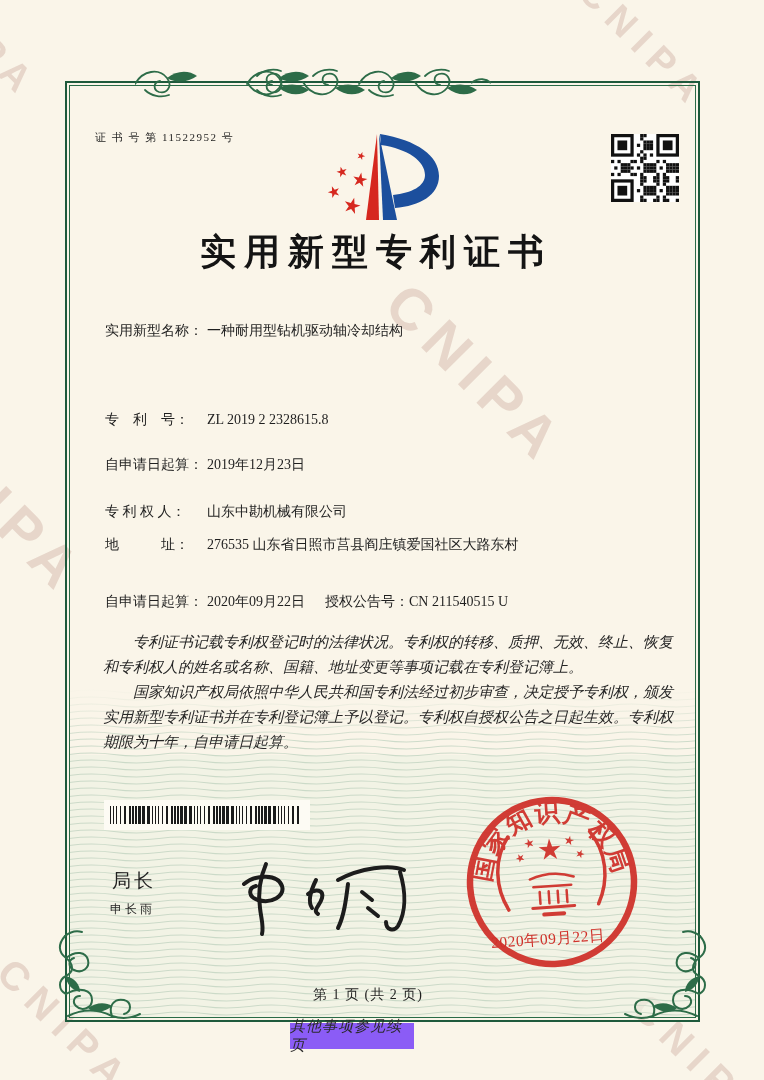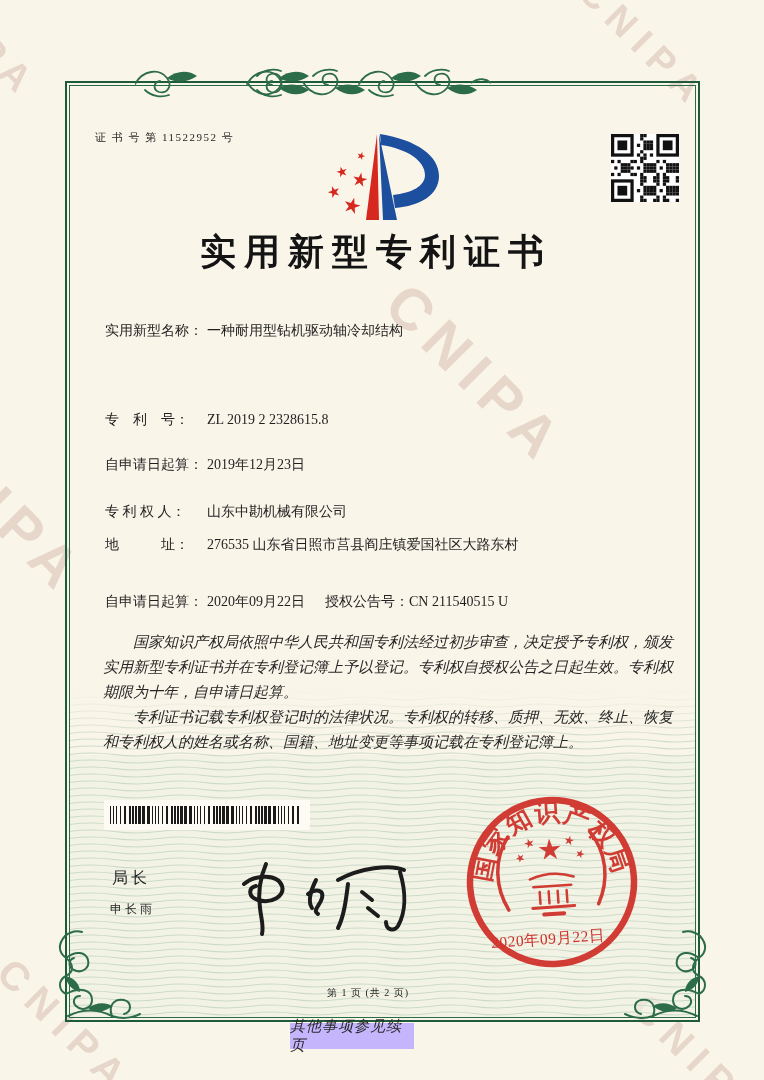--- a/index.html
+++ b/index.html
@@ -13,24 +13,24 @@
   .abs{position:absolute;}
   #cert-no{left:95px;top:130px;font-size:11px;letter-spacing:1.5px;z-index:4;}
   #title{left:59px;top:228px;width:634px;text-align:center;font-size:36px;font-weight:700;
          letter-spacing:8px;color:#141414;z-index:4;}
   #fields{left:105px;top:322px;width:572px;height:300px;z-index:4;}
   .frow{position:absolute;left:0;font-size:14px;white-space:nowrap;}
   .flabel{display:inline-block;min-width:102px;}
   .pair2{position:absolute;left:220px;top:0;}
   #paras{left:103px;top:630px;width:574px;z-index:4;font-style:italic;}
   #paras p{margin:0;font-size:15px;line-height:25px;text-indent:2em;color:#262626;}
-  #director-title{left:112px;top:868px;font-size:16px;letter-spacing:3px;z-index:5;}
+  #director-title{left:112px;top:868px;font-size:19px;letter-spacing:3px;z-index:5;}
   #director-name{left:110px;top:901px;font-size:12px;letter-spacing:3px;z-index:5;}
-  #pagination{left:268px;top:986px;width:200px;text-align:center;font-size:10px;letter-spacing:1px;z-index:5;}
-  #footer-band{left:290px;top:1023px;width:124px;height:26px;background:#c4b5fd;z-index:4;
+  #pagination{left:268px;top:986px;width:200px;text-align:center;font-size:14px;letter-spacing:1px;z-index:5;}
+  #footer-band{left:290px;top:1023px;width:124px;height:26px;background:#8b5cf6;z-index:4;
                display:flex;align-items:center;justify-content:center;}
   #footer-note{font-size:15px;font-style:italic;color:#2a2a2a;letter-spacing:1px;}
   #seal-date{left:468px;top:929px;width:160px;text-align:center;font-size:15.5px;color:#d0312a;
              letter-spacing:0.5px;transform:rotate(-4deg);z-index:8;white-space:nowrap;}
   .seal-ch{font-family:"Liberation Serif",serif;font-weight:700;font-size:25px;fill:#cf2f28;text-anchor:middle;}
   svg{display:block;}
 </style>
 </head>
 <body>
 
@@ -282,22 +282,22 @@
     </div>
     <div class="frow" style="top:271px;width:572px;">
       <span class="flabel">自申请日起算：</span><span>2020年09月22日</span>
       <span class="pair2">
         <span>授权公告号：</span><span>CN 211540515 U</span>
       </span>
     </div>
   </div>
 
   <div class="abs" id="paras">
+    <p>专利证书记载专利权登记时的法律状况。专利权的转移、质押、无效、终止、恢复和专利权人的姓名或名称、国籍、地址变更等事项记载在专利登记簿上。</p>
     <p>国家知识产权局依照中华人民共和国专利法经过初步审查，决定授予专利权，颁发实用新型专利证书并在专利登记簿上予以登记。专利权自授权公告之日起生效。专利权期限为十年，自申请日起算。</p>
-    <p>专利证书记载专利权登记时的法律状况。专利权的转移、质押、无效、终止、恢复和专利权人的姓名或名称、国籍、地址变更等事项记载在专利登记簿上。</p>
   </div>
 
   <svg class="abs" style="left:104px;top:800px;z-index:4;" width="206" height="30" viewBox="0 0 206 30">
     <rect x="0" y="0" width="206" height="30" fill="#fdfbf4"></rect>
     <g id="barcode-bars" fill="#1a1a1a" transform="translate(6,6)">
         <rect x="0" y="0" width="1" height="18"></rect>
         <rect x="3" y="0" width="1" height="18"></rect>
         <rect x="6" y="0" width="1" height="18"></rect>
         <rect x="10" y="0" width="1" height="18"></rect>
         <rect x="14" y="0" width="2" height="18"></rect>

